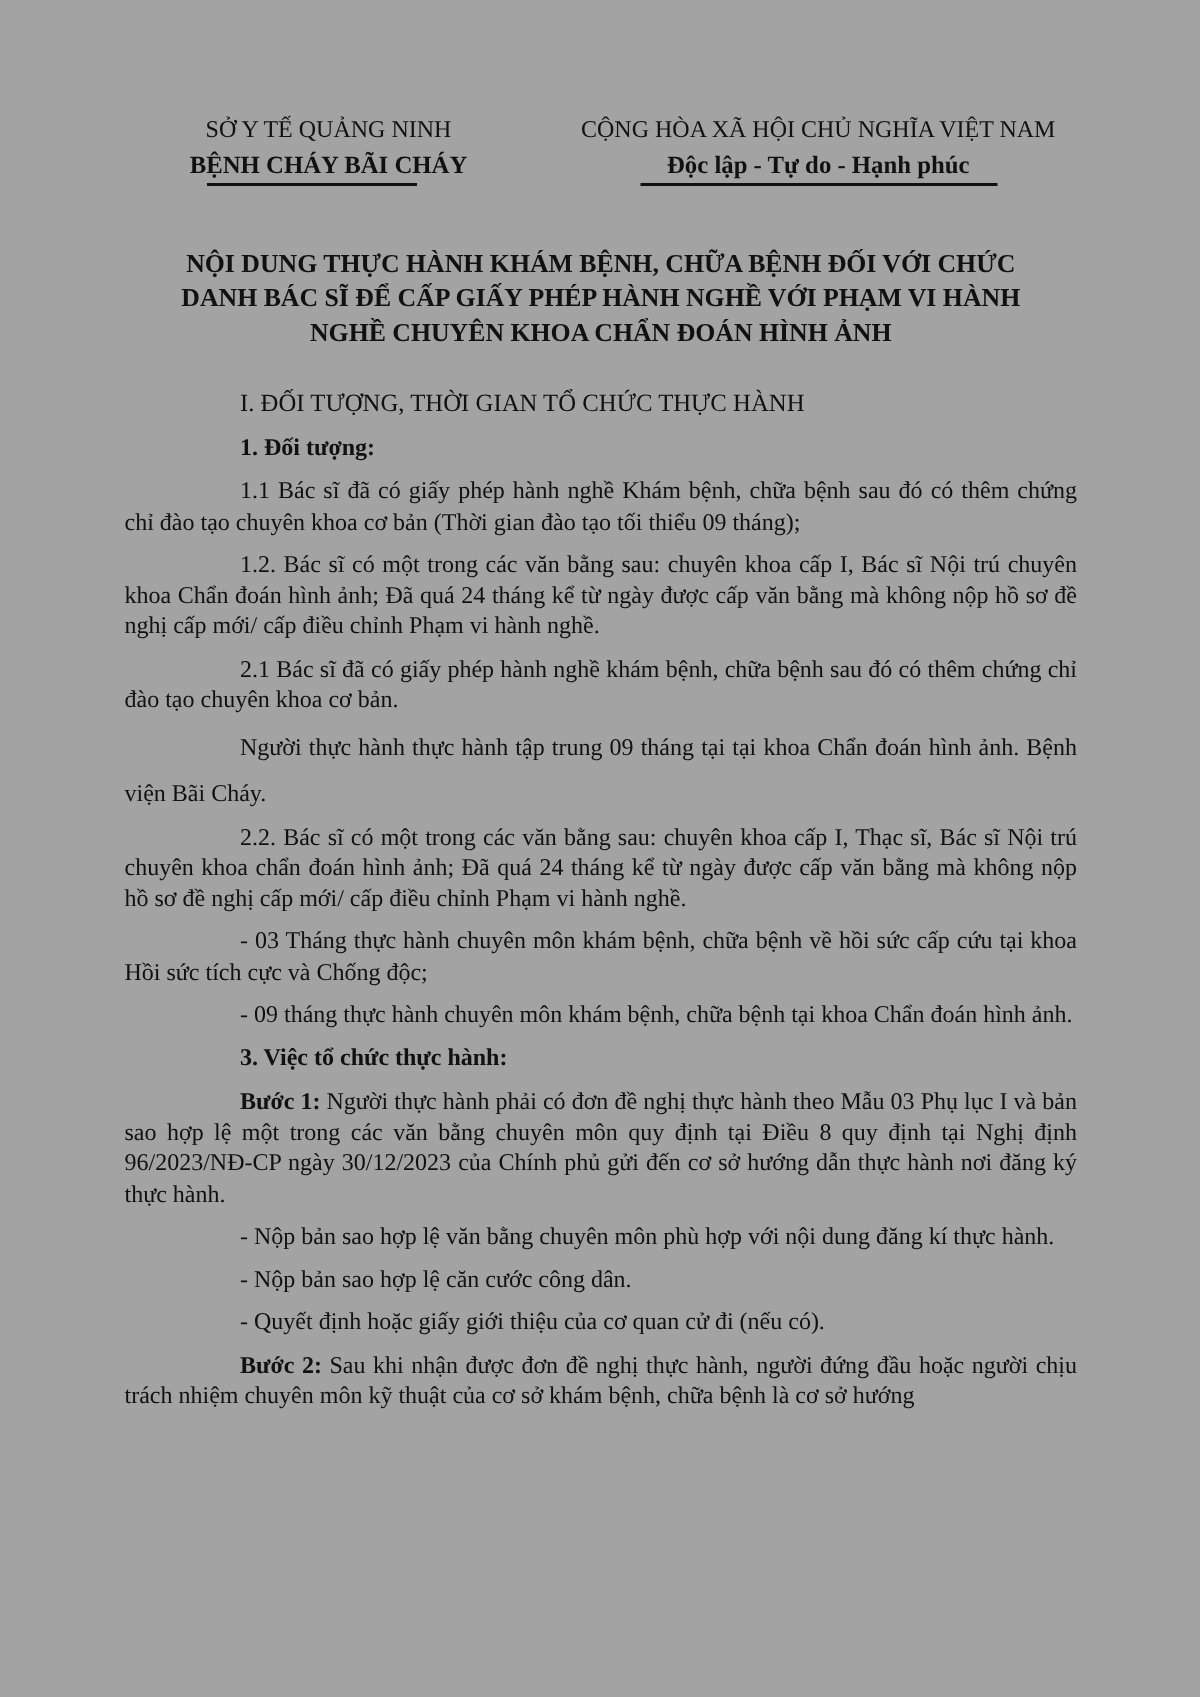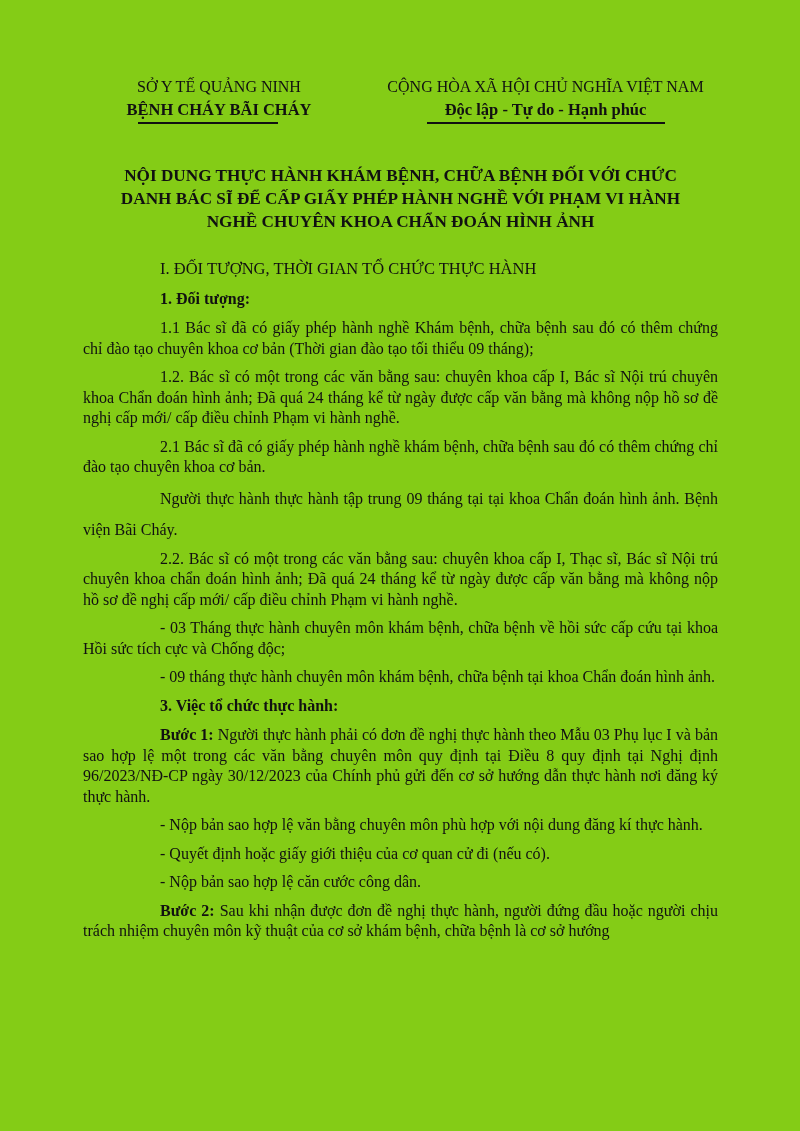--- a/index.html
+++ b/index.html
@@ -1,21 +1,21 @@
 <!DOCTYPE html>
 <html lang="vi"><head>
 <meta charset="utf-8">
 <style>
   html, body { margin: 0; padding: 0; background: #e8e8e8; }
   .page {
     position: relative;
     width: 800px;
     height: 1131px;
     margin: 0 auto;
-    background: #84cc16;
+    background: #a3a3a3;
     color: #111111;
     font-family: "Liberation Serif", "DejaVu Serif", serif;
     overflow: hidden;
     box-sizing: border-box;
     padding: 76px 82px 30px 83px;
   }
   
   .doc-header {
     display: flex;
     align-items: flex-start;
@@ -77,18 +77,18 @@
       <p class="c-para">1.1 Bác sĩ đã có giấy phép hành nghề Khám bệnh, chữa bệnh sau đó có thêm chứng chỉ đào tạo chuyên khoa cơ bản (Thời gian đào tạo tối thiểu 09 tháng);</p>
       <p class="c-para">1.2. Bác sĩ có một trong các văn bằng sau: chuyên khoa cấp I, Bác sĩ Nội trú chuyên khoa Chẩn đoán hình ảnh; Đã quá 24 tháng kể từ ngày được cấp văn bằng mà không nộp hồ sơ đề nghị cấp mới/ cấp điều chỉnh Phạm vi hành nghề.</p>
       <p class="c-para">2.1 Bác sĩ đã có giấy phép hành nghề khám bệnh, chữa bệnh sau đó có thêm chứng chỉ đào tạo chuyên khoa cơ bản.</p>
       <p class="c-para c-loose">Người thực hành thực hành tập trung 09 tháng tại tại khoa Chẩn đoán hình ảnh. Bệnh viện Bãi Cháy.</p>
       <p class="c-para">2.2. Bác sĩ có một trong các văn bằng sau: chuyên khoa cấp I, Thạc sĩ, Bác sĩ Nội trú chuyên khoa chẩn đoán hình ảnh; Đã quá 24 tháng kể từ ngày được cấp văn bằng mà không nộp hồ sơ đề nghị cấp mới/ cấp điều chỉnh Phạm vi hành nghề.</p>
       <p class="c-para">- 03 Tháng thực hành chuyên môn khám bệnh, chữa bệnh về hồi sức cấp cứu tại khoa Hồi sức tích cực và Chống độc;</p>
       <p class="c-para">- 09 tháng thực hành chuyên môn khám bệnh, chữa bệnh tại khoa Chẩn đoán hình ảnh.</p>
       <p class="c-sub">3. Việc tổ chức thực hành:</p>
       <p class="c-para"><b class="step-lead">Bước 1:</b><span> Người thực hành phải có đơn đề nghị thực hành theo Mẫu 03 Phụ lục I và bản sao hợp lệ một trong các văn bằng chuyên môn quy định tại Điều 8 quy định tại Nghị định 96/2023/NĐ-CP ngày 30/12/2023 của Chính phủ gửi đến cơ sở hướng dẫn thực hành nơi đăng ký thực hành.</span></p>
       <p class="c-para">- Nộp bản sao hợp lệ văn bằng chuyên môn phù hợp với nội dung đăng kí thực hành.</p>
+      <p class="c-para">- Nộp bản sao hợp lệ căn cước công dân.</p>
       <p class="c-para">- Quyết định hoặc giấy giới thiệu của cơ quan cử đi (nếu có).</p>
-      <p class="c-para">- Nộp bản sao hợp lệ căn cước công dân.</p>
       <p class="c-para"><b class="step-lead">Bước 2:</b><span> Sau khi nhận được đơn đề nghị thực hành, người đứng đầu hoặc người chịu trách nhiệm chuyên môn kỹ thuật của cơ sở khám bệnh, chữa bệnh là cơ sở hướng</span></p>
     </div>
 
 </div>
 
 </body></html>

